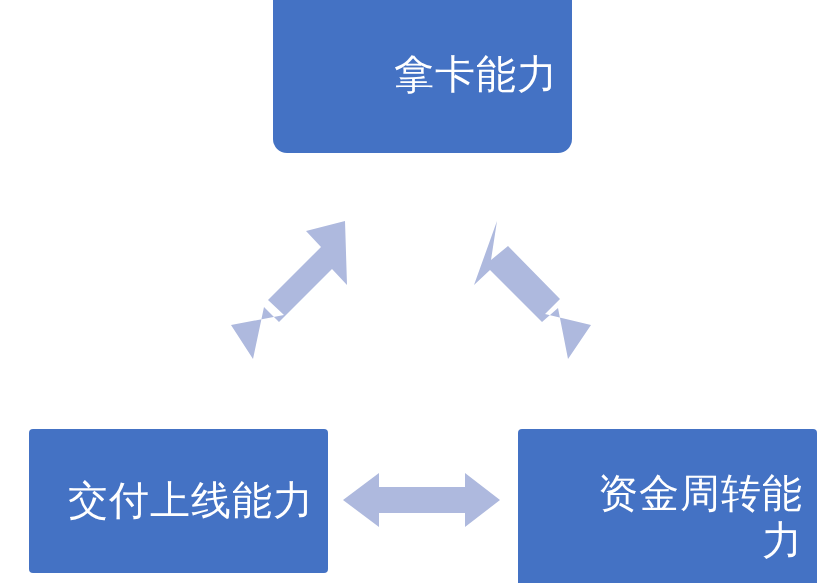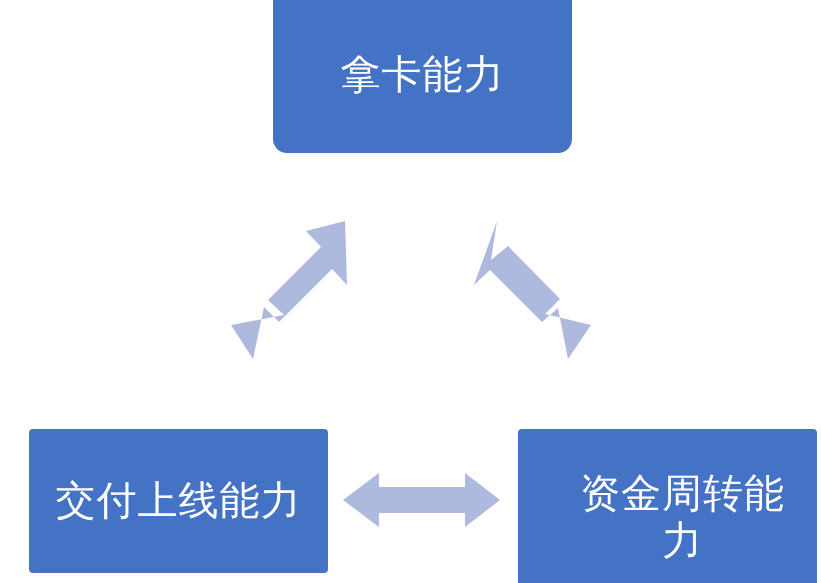--- a/index.html
+++ b/index.html
@@ -34,20 +34,21 @@
     font-size: 40px;
     line-height: 1.18;
     letter-spacing: 1px;
     font-weight: 400;
     padding: 4px 14px;
     user-select: none;
   }
   .node-label {
     display: block;
     width: 100%;
+    text-align: right;
   }
   
   #node-top {
     left: 273px;
     top: -4px;
     width: 299px;
     height: 157px;
     border-radius: 0 0 14px 14px;
     align-items: center;
   }

